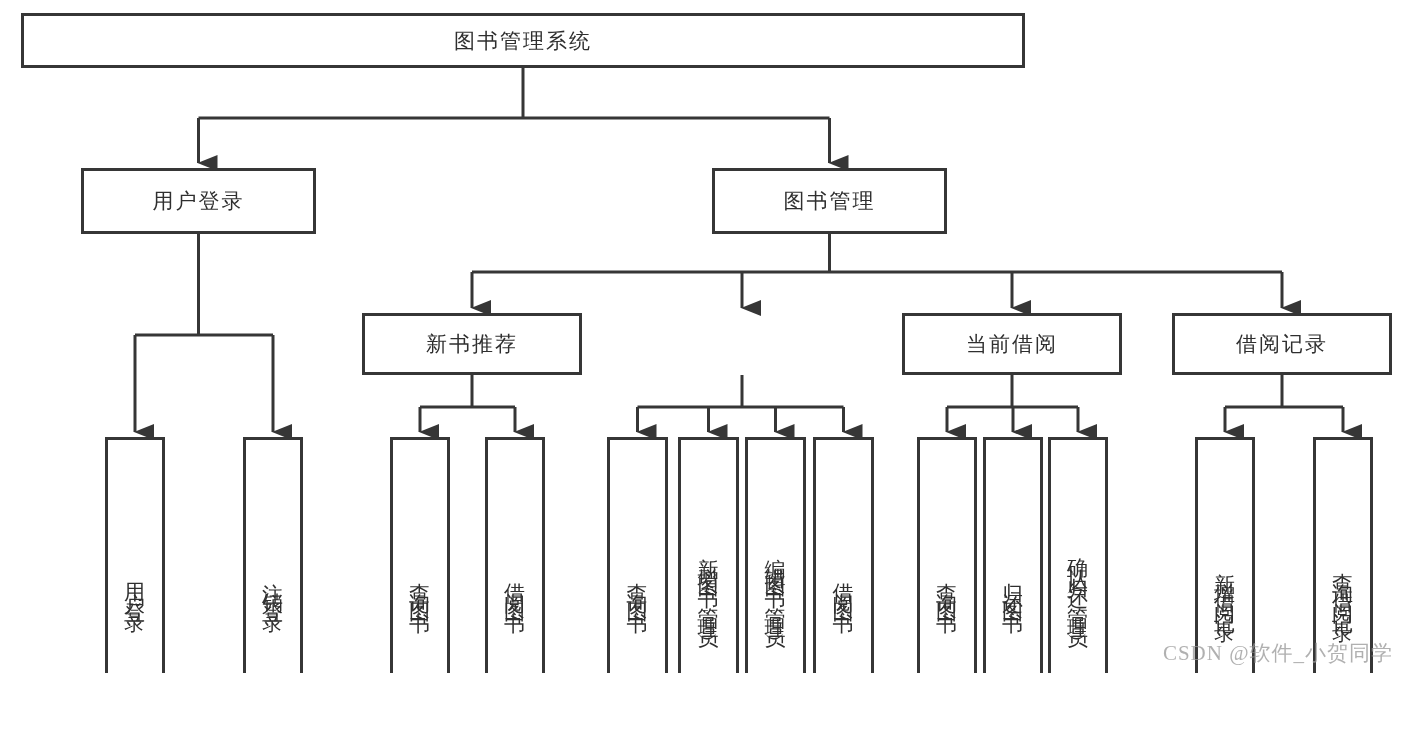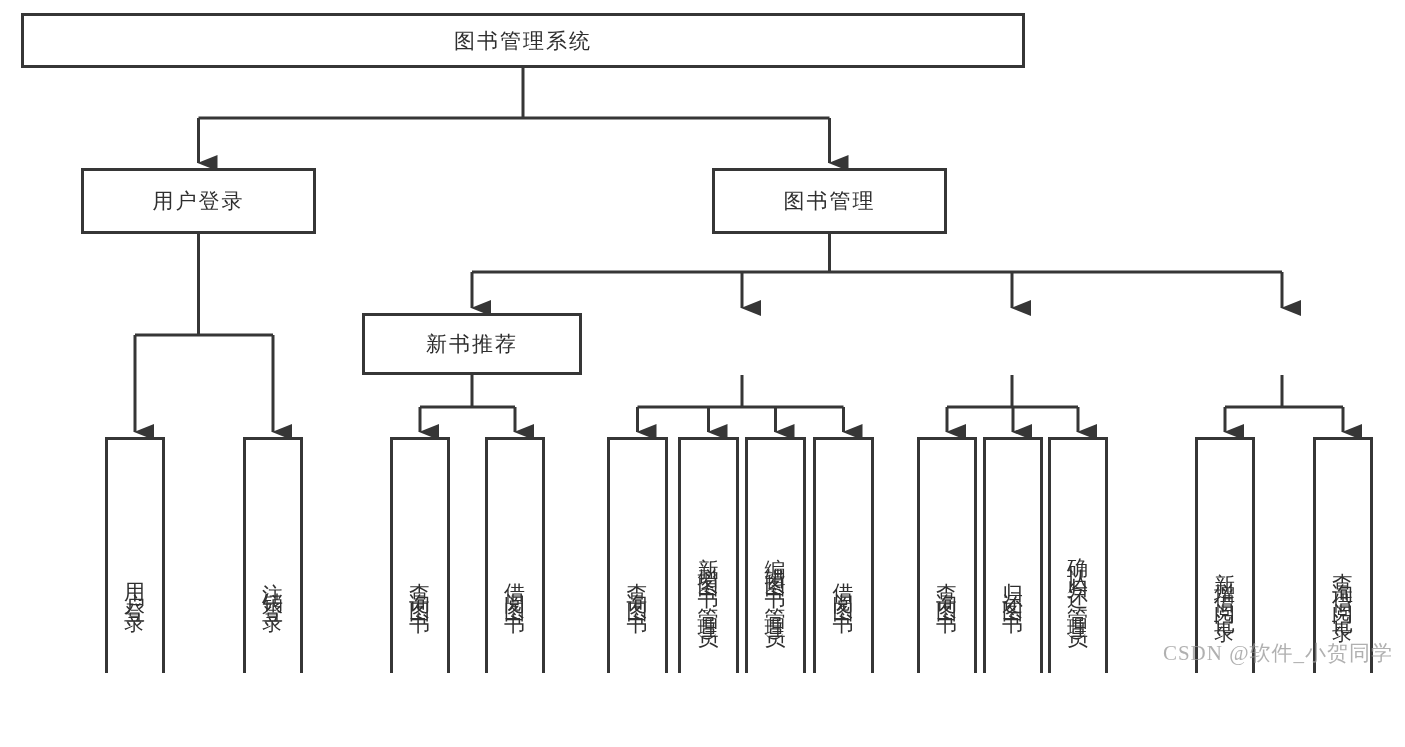--- a/index.html
+++ b/index.html
@@ -104,20 +104,26 @@
   <div class="box" style="left:81px;top:168px;width:235px;height:66px">
     <span class="label">用户登录</span>
   </div>
   <div class="box" style="left:712px;top:168px;width:235px;height:66px">
     <span class="label">图书管理</span>
   </div>
 
   <div class="box" style="left:362px;top:313px;width:220px;height:62px">
     <span class="label">新书推荐</span>
   </div>
+  <div class="box" style="left:902px;top:313px;width:220px;height:62px">
+    <span class="label">当前借阅</span>
+  </div>
+  <div class="box" style="left:1172px;top:313px;width:220px;height:62px">
+    <span class="label">借阅记录</span>
+  </div>
 
   <div class="box vbox" style="left:105px;top:437px;width:60px;height:298px">
     <span class="label">用户登录</span>
   </div>
   <div class="box vbox" style="left:243px;top:437px;width:60px;height:298px">
     <span class="label">注销登录</span>
   </div>
 
   <div class="box vbox" style="left:390px;top:437px;width:60px;height:298px">
     <span class="label">查询图书</span>

